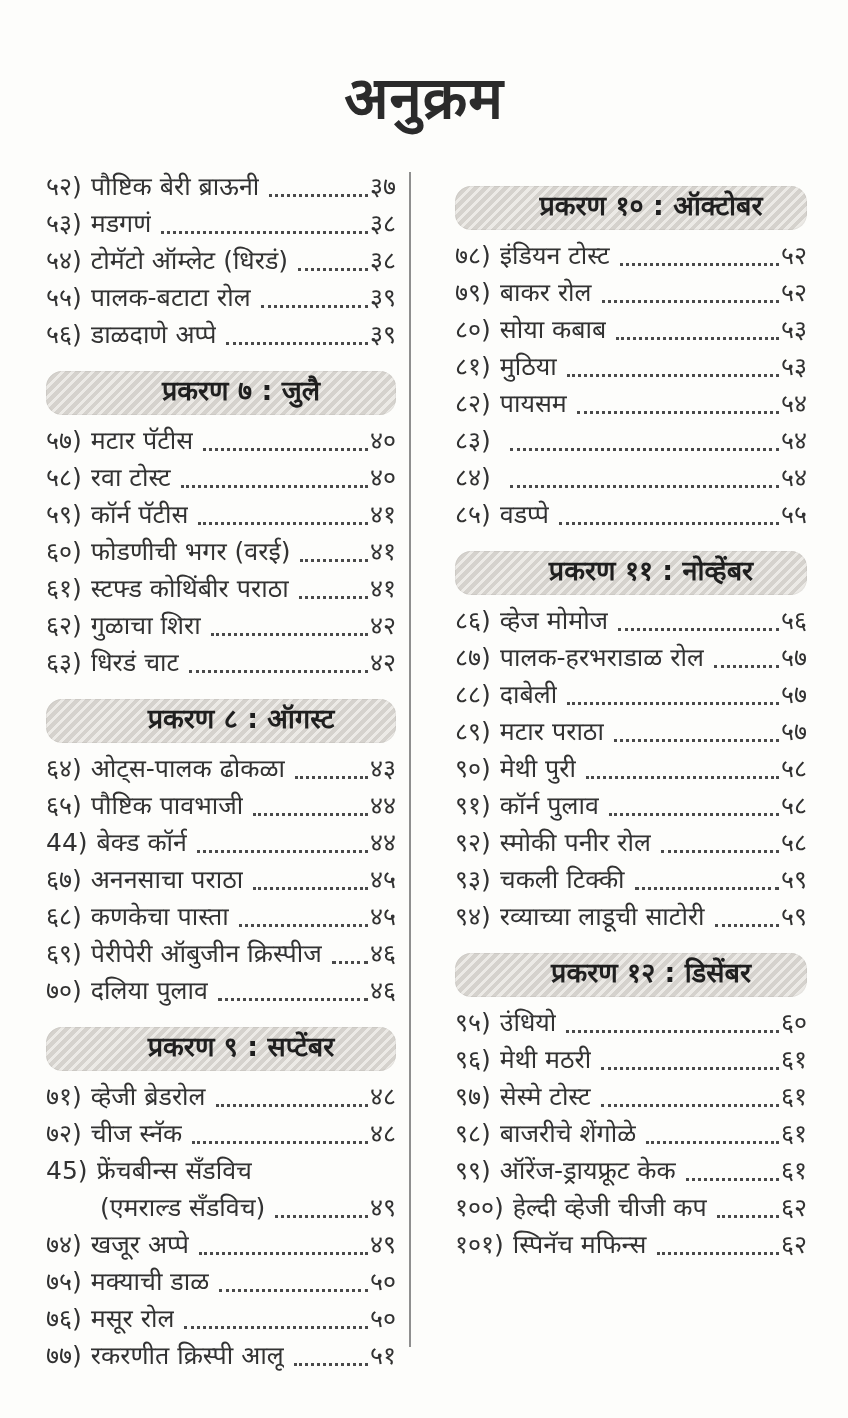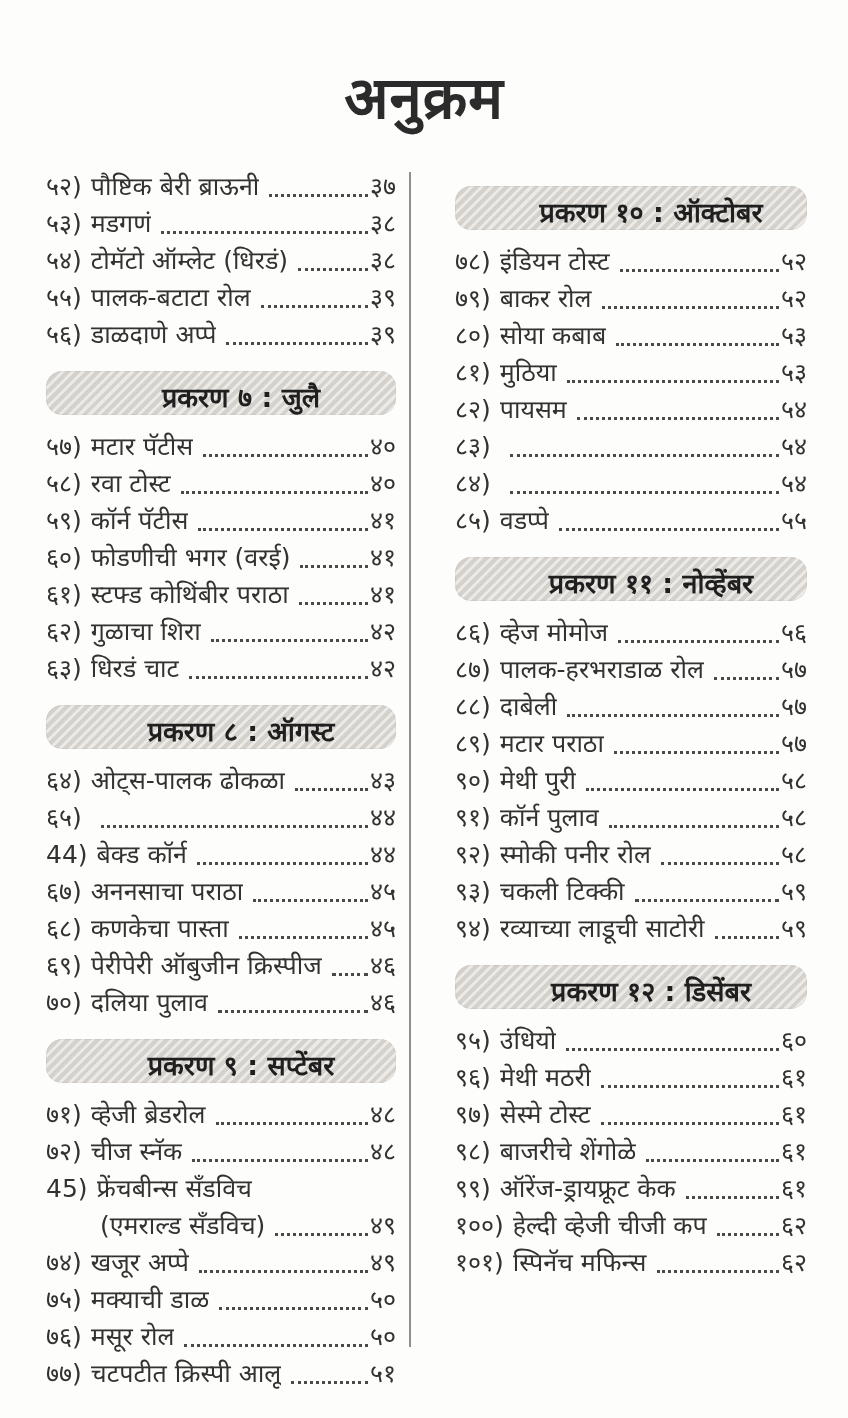--- a/index.html
+++ b/index.html
@@ -43,24 +43,24 @@
   .col-divider {
     position: absolute;
     left: 409px;
     top: 172px;
     width: 2px;
     height: 1175px;
     background: var(--divider-color);
   }
   .section-header {
     height: 44px;
-    margin: 18px 0 13px 0;
+    margin: 18px 0 7px 0;
     border-radius: 16px;
     display: flex;
-    align-items: flex-end;
+    align-items: flex-start;
     justify-content: center;
     background: repeating-linear-gradient(
       135deg,
       var(--pill-base) 0px,
       var(--pill-base) 4px,
       var(--pill-stripe) 4px,
       var(--pill-stripe) 7px
     );
     box-shadow: inset 0 0 0 1px rgba(0,0,0,0.04);
     padding-left: 40px;
@@ -177,20 +177,21 @@
     <span class="hdr-label">प्रकरण ८ : ऑगस्ट</span>
   </div>
         <div class="toc-row">
     <span class="num">६४)</span>
     <span class="title">ओट्स-पालक ढोकळा</span>
     <span class="leader"></span>
     <span class="pg">४३</span>
   </div>
         <div class="toc-row">
     <span class="num">६५)</span>
+    <span class="title">पौष्टिक पावभाजी</span>
     <span class="leader"></span>
     <span class="pg">४४</span>
   </div>
         <div class="toc-row">
     <span class="num">44)</span>
     <span class="title">बेक्ड कॉर्न</span>
     <span class="leader"></span>
     <span class="pg">४४</span>
   </div>
         <div class="toc-row">
@@ -256,21 +257,21 @@
     <span class="pg">५०</span>
   </div>
         <div class="toc-row">
     <span class="num">७६)</span>
     <span class="title">मसूर रोल</span>
     <span class="leader"></span>
     <span class="pg">५०</span>
   </div>
         <div class="toc-row">
     <span class="num">७७)</span>
-    <span class="title">चटपटीत क्रिस्पी आलू</span>
+    <span class="title">रकरणीत क्रिस्पी आलू</span>
     <span class="leader"></span>
     <span class="pg">५१</span>
   </div>
       </div>
     <div class="col col-right" id="col-1">
         <div class="section-header">
     <span class="hdr-label">प्रकरण १० : ऑक्टोबर</span>
   </div>
         <div class="toc-row">
     <span class="num">७८)</span>

